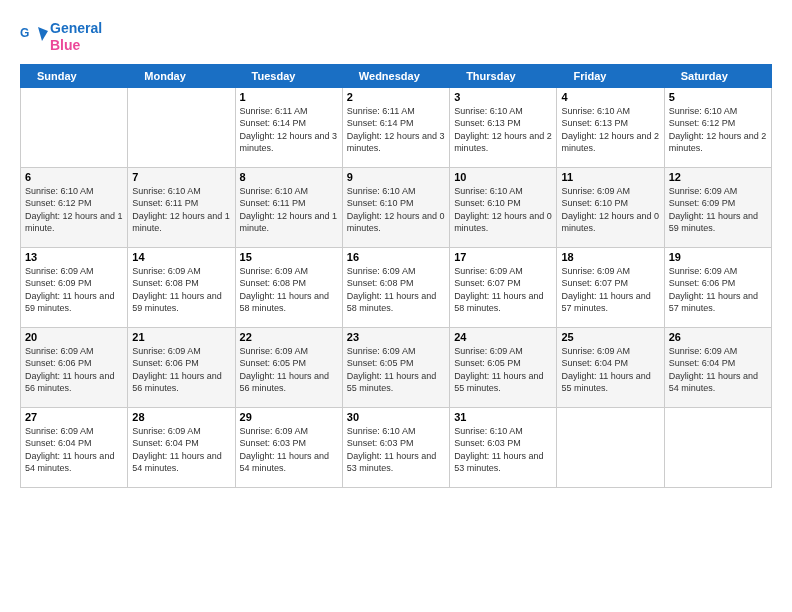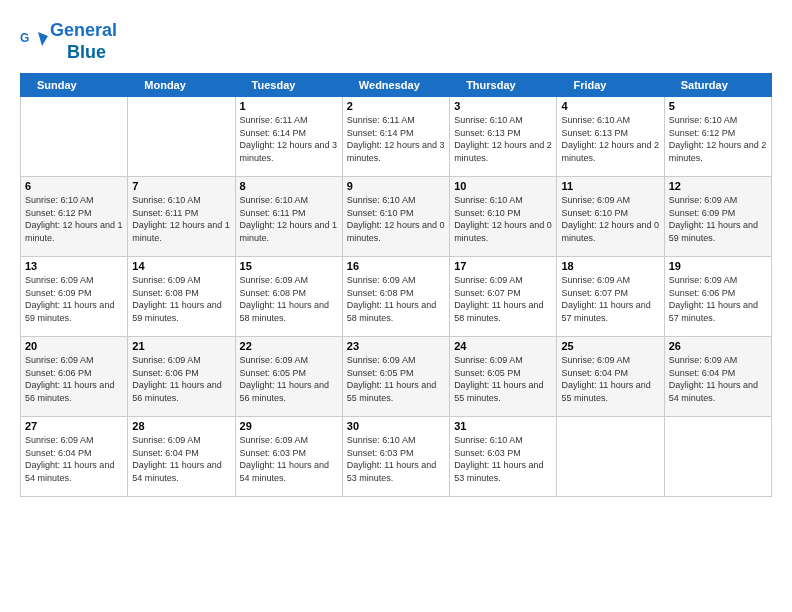--- a/index.html
+++ b/index.html
@@ -14,21 +14,21 @@
       display: flex;
       justify-content: space-between;
       align-items: flex-start;
       margin-bottom: 10px;
     }
     .logo {
       display: flex;
       align-items: center;
     }
     .logo-text {
-      font-size: 18px;
+      font-size: 14px;
       font-weight: bold;
       color: #333;
       line-height: 1.2;
     }
     .logo-text span {
       color: #1a6fc4;
     }
     .logo-icon {
       width: 28px;
       height: 28px;
@@ -91,21 +91,21 @@
 <body>
 
 <div class="header">
   <div class="logo">
     <svg class="logo-icon" viewBox="0 0 28 28">
       <text x="0" y="14" font-size="12" font-weight="bold" fill="#1a6fc4">G</text>
       <polygon points="18,4 28,8 22,18" fill="#1a6fc4"></polygon>
     </svg>
     <div class="logo-text">
       <div><span>General</span></div>
-      <div><span style="color:#0369a1;margin-left:17px;">Blue</span></div>
+      <div><span style="color:#ec4899;">Blue</span></div>
     </div>
   </div>
   <div class="title-block">
   </div>
 </div>
 
 <table>
   <thead>
     <tr>
     <th>Sunday</th>

